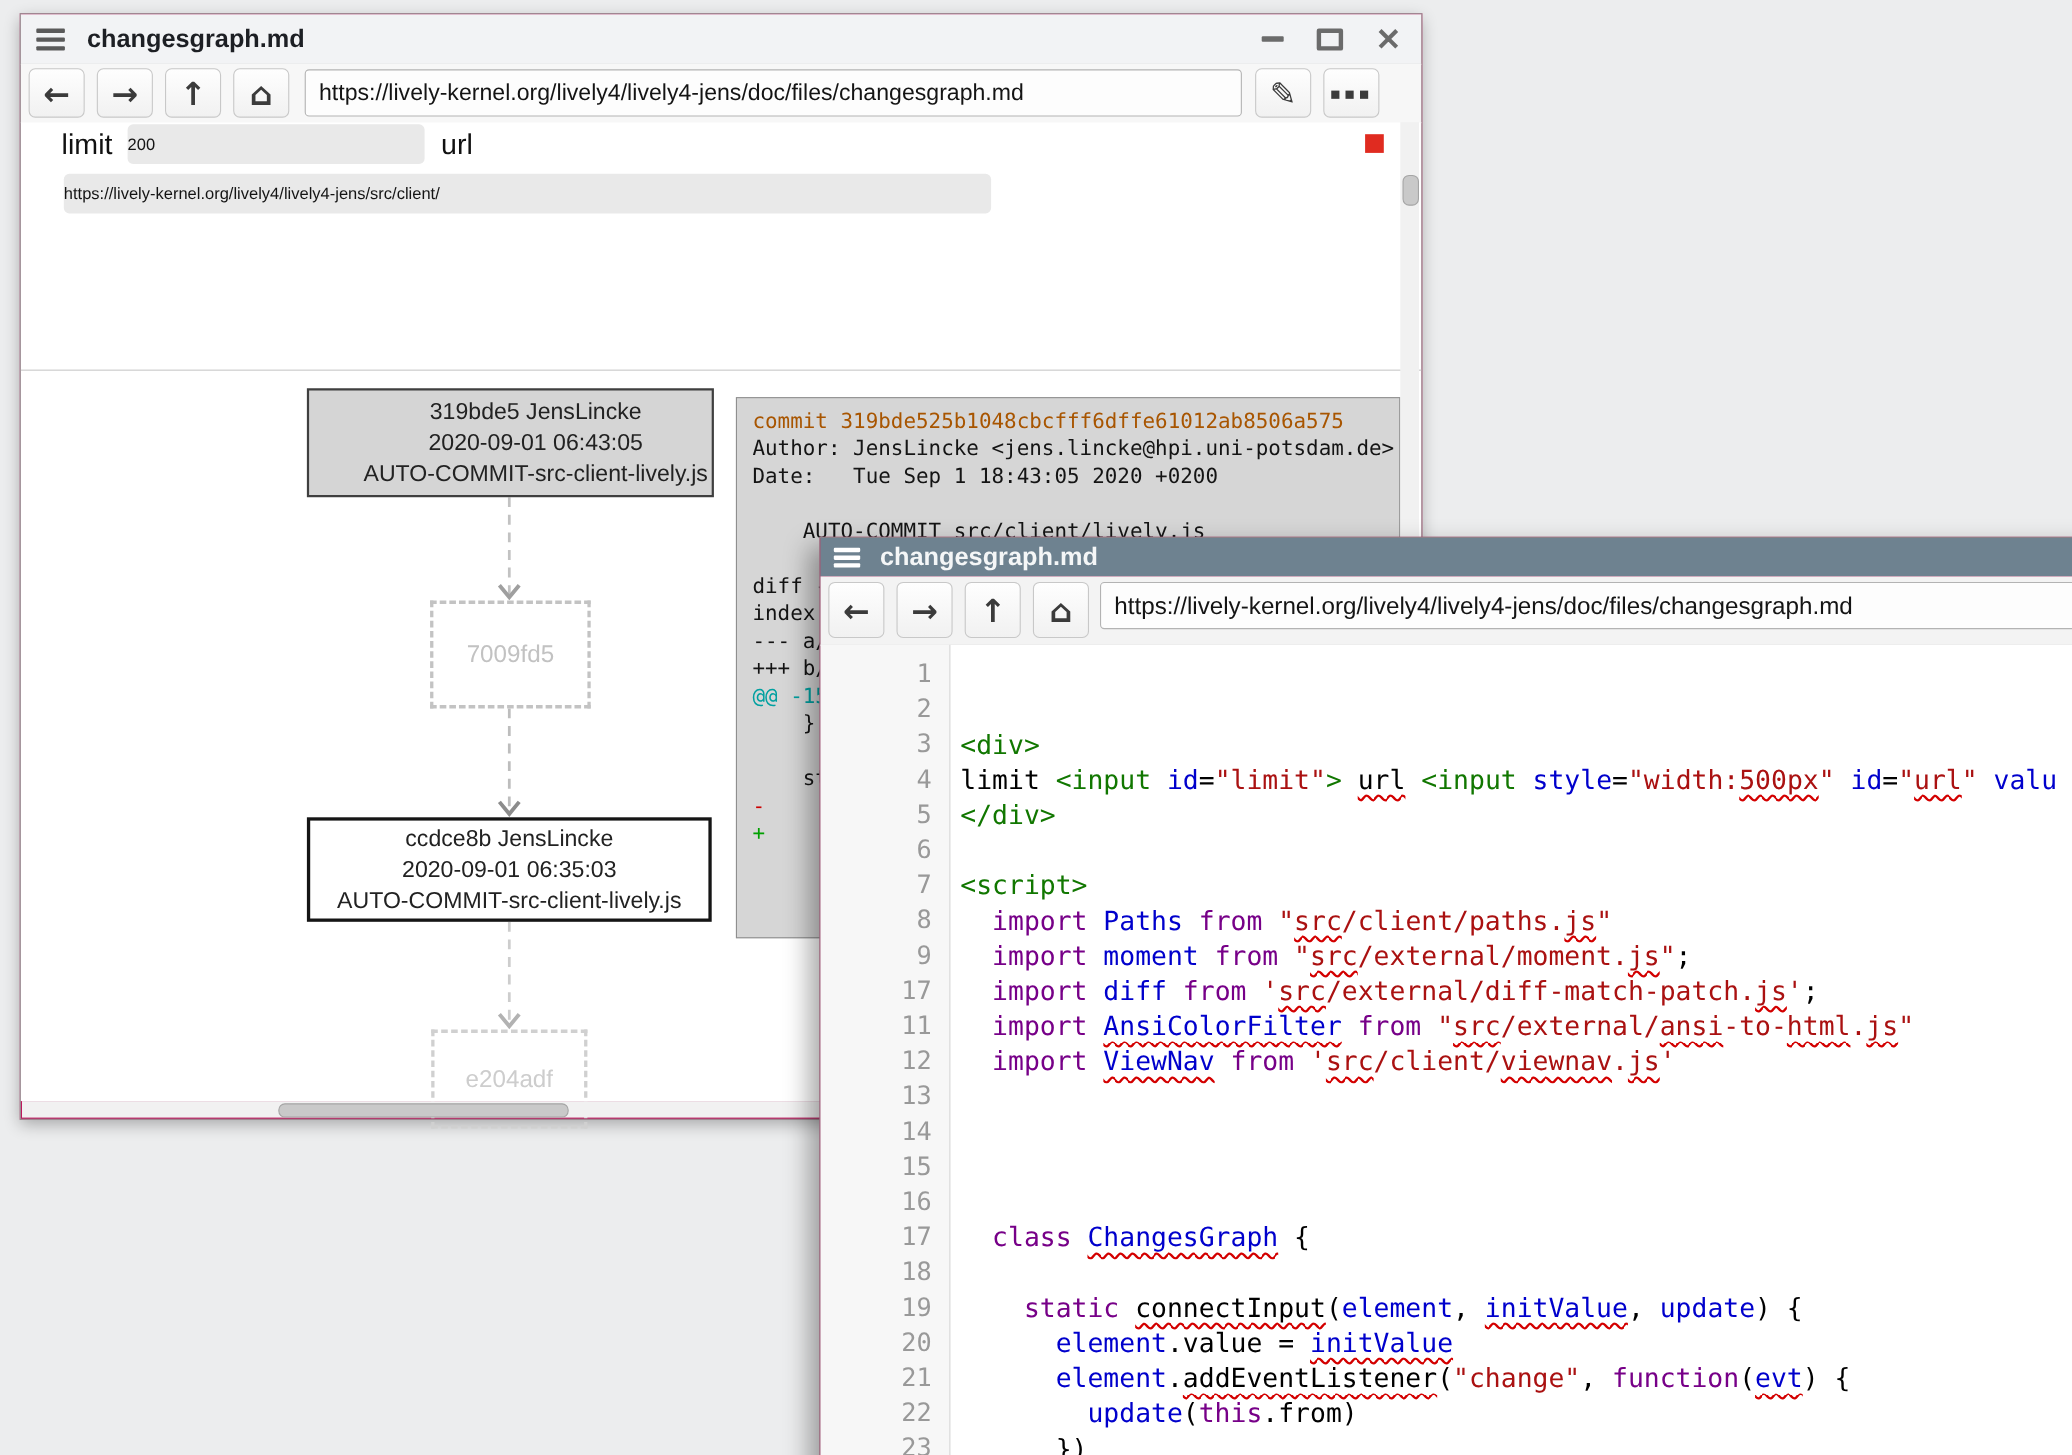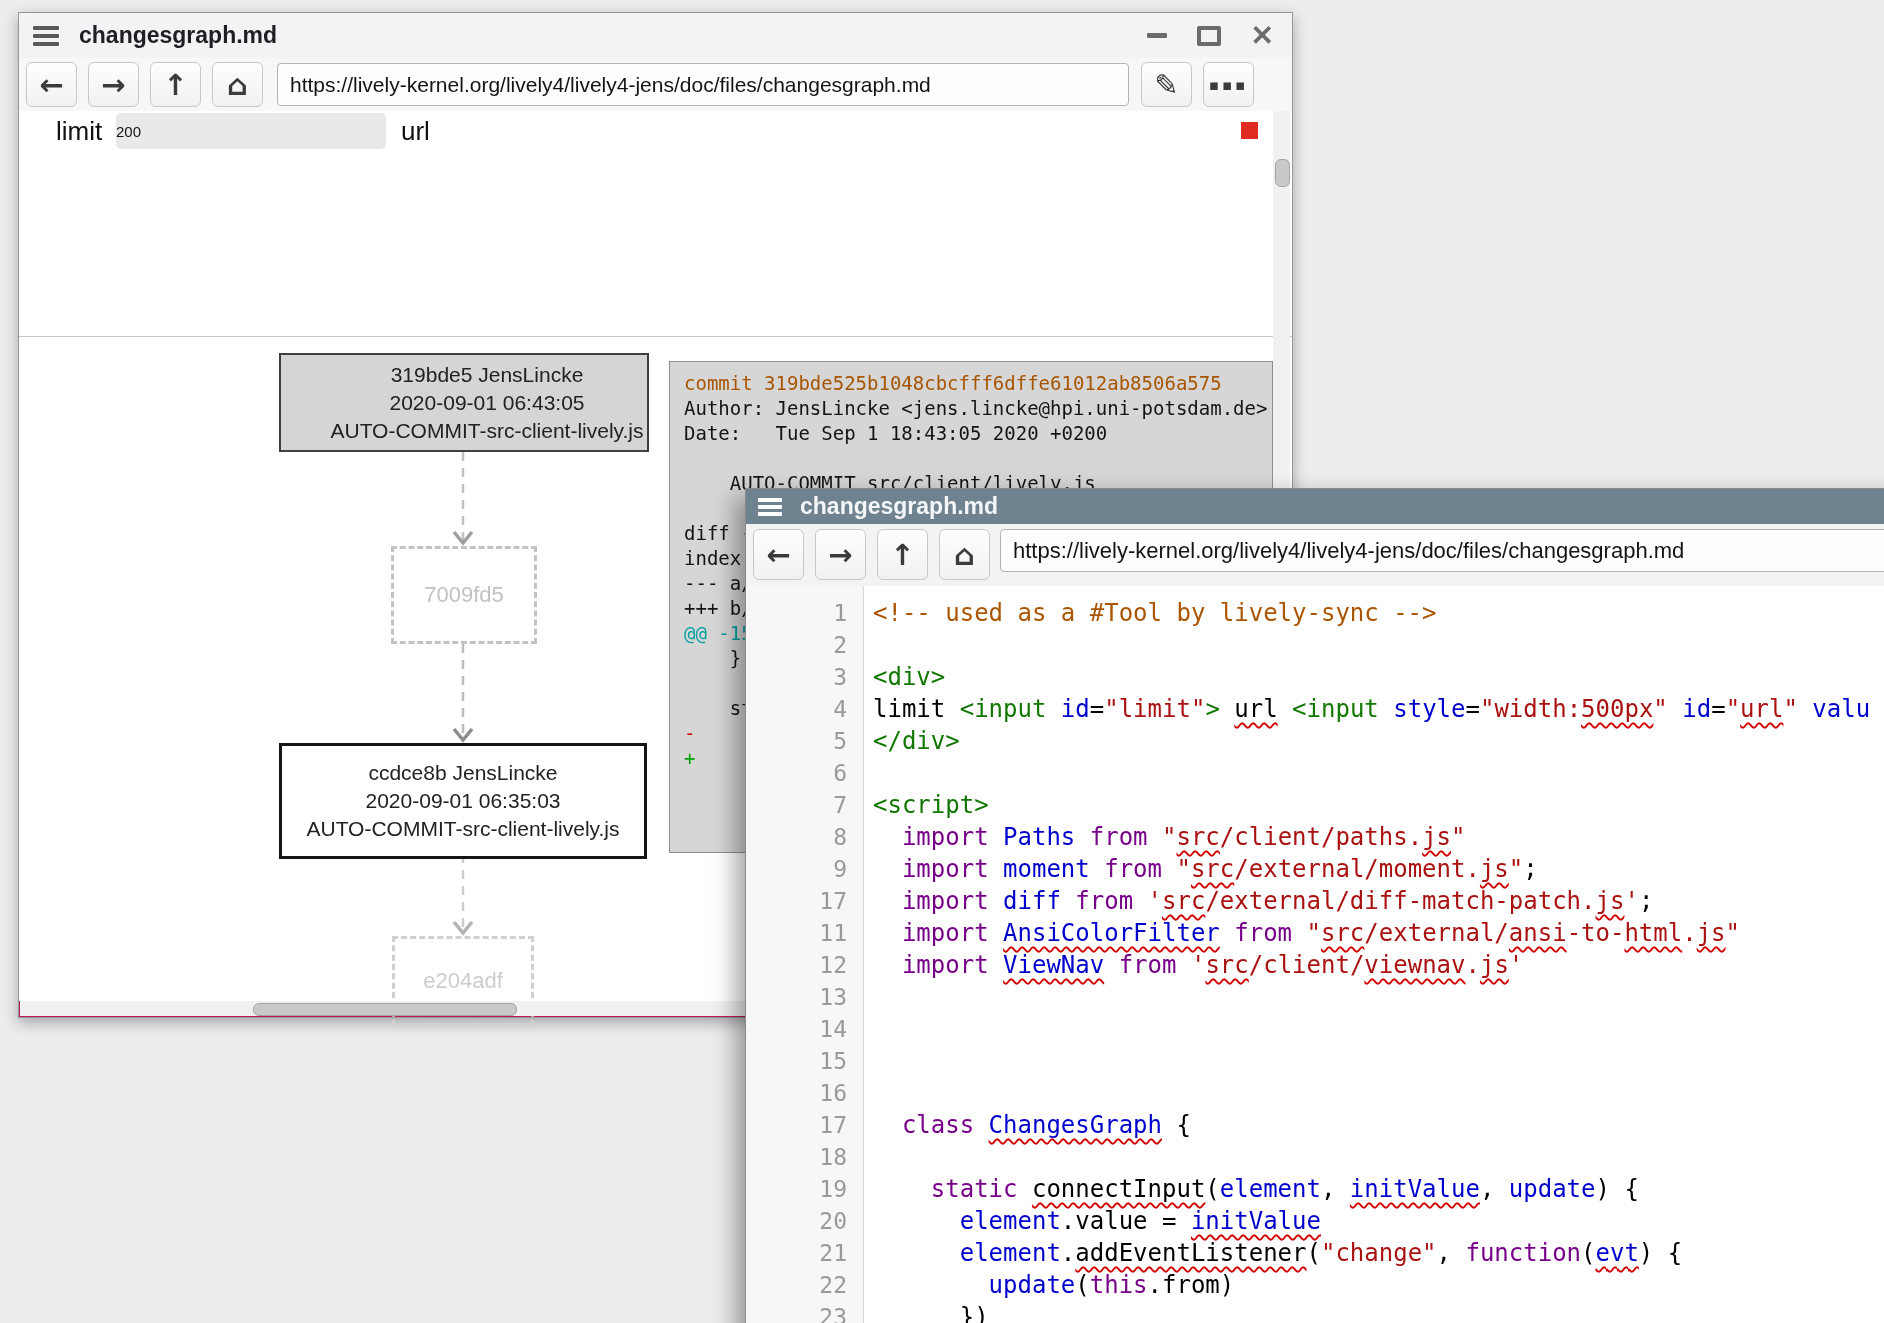--- a/index.html
+++ b/index.html
@@ -167,20 +167,21 @@
       <input class="urlbar" style="left: 258px; width: 852px;" value="https://lively-kernel.org/lively4/lively4-jens/doc/files/changesgraph.md">
       <button class="navbtn" style="left:1122px">✎</button>
       <button class="navbtn more-dots" style="left:1184px">▪▪▪</button>
     </div>
 
     <div class="content1"></div>
 
     <span class="form-label" style="left:37px;top:103px">limit</span>
     <input class="form-input" style="left: 97px; top: 100px; width: 270px;" value="200">
     <span class="form-label" style="left:382px;top:103px">url</span>
+    <input class="form-input" style="left: 39px; top: 145px; width: 843px;" value="https://lively-kernel.org/lively4/lively4-jens/src/client/">
 
     <div class="separator1"></div>
 
     <svg class="arrow-svg" viewBox="0 0 1273 1004">
       <line x1="444" y1="439" x2="444" y2="527" stroke="#c2c2c2" stroke-width="2.5" stroke-dasharray="9 7"></line>
       <polyline points="435,519 444,530 453,519" fill="none" stroke="#9f9f9f" stroke-width="3.5"></polyline>
       <line x1="444" y1="631" x2="444" y2="724" stroke="#bdbdbd" stroke-width="2.5" stroke-dasharray="9 7"></line>
       <polyline points="435,716 444,727 453,716" fill="none" stroke="#8c8c8c" stroke-width="3.5"></polyline>
       <line x1="444" y1="825" x2="444" y2="917" stroke="#cdcdcd" stroke-width="2.5" stroke-dasharray="9 7"></line>
       <polyline points="435,909 444,920 453,909" fill="none" stroke="#b2b2b2" stroke-width="3.5"></polyline>
@@ -188,21 +189,21 @@
 
     <div id="graph-nodes">
         <div class="gnode filled" style="left: 260px; top: 340px; width: 370px; height: 99px;">
           <div>319bde5 JensLincke</div>
           <div>2020-09-01 06:43:05</div>
           <div>AUTO-COMMIT-src-client-lively.js</div>
         </div>
         <div class="gnode dashed" style="left: 372px; top: 533px; width: 146px; height: 98px;">
           <div>7009fd5</div>
         </div>
-        <div class="gnode solid" style="left: 260px; top: 730px; width: 368px; height: 116px;">
+        <div class="gnode solid" style="left: 260px; top: 730px; width: 368px; height: 95px;">
           <div>ccdce8b JensLincke</div>
           <div>2020-09-01 06:35:03</div>
           <div>AUTO-COMMIT-src-client-lively.js</div>
         </div>
         <div class="gnode dashed light" style="left: 373px; top: 923px; width: 142px; height: 90px;">
           <div>e204adf</div>
         </div>
       </div>
 
     <div class="diff-panel" id="diff-lines"><div class="dline meta">commit 319bde525b1048cbcfff6dffe61012ab8506a575</div><div class="dline ">Author: JensLincke &lt;jens.lincke@hpi.uni-potsdam.de&gt;</div><div class="dline ">Date:   Tue Sep 1 18:43:05 2020 +0200</div><div class="dline ">&nbsp;</div><div class="dline ">    AUTO-COMMIT src/client/lively.js</div><div class="dline ">&nbsp;</div><div class="dline ">diff -</div><div class="dline ">index </div><div class="dline ">--- a/</div><div class="dline ">+++ b/</div><div class="dline hunk">@@ -15</div><div class="dline ">    }</div><div class="dline ">&nbsp;</div><div class="dline ">    sta</div><div class="dline del">-     v</div><div class="dline add">+     v</div><div class="dline ">      v</div><div class="dline ">      c</div><div class="dline ">      c</div></div>
@@ -233,21 +234,20 @@
       <button class="navbtn" style="left:69px">→</button>
       <button class="navbtn" style="left:131px">↑</button>
       <button class="navbtn" style="left:193px">⌂</button>
       <input class="urlbar" style="left: 254px; right: 8px; width: auto; font-size: 22px;" value="https://lively-kernel.org/lively4/lively4-jens/doc/files/changesgraph.md">
     </div>
 
     <div class="code-area">
       <div id="code-rows">
           <div class="crow">
             <span class="lnum">1</span>
-            <span class="ctext"><span class="tk-com">&lt;!-- used as a #Tool by lively-sync --&gt;</span></span>
           </div>
           <div class="crow">
             <span class="lnum">2</span>
             <span class="ctext"></span>
           </div>
           <div class="crow">
             <span class="lnum">3</span>
             <span class="ctext"><span class="tk-tag">&lt;div&gt;</span></span>
           </div>
           <div class="crow">

